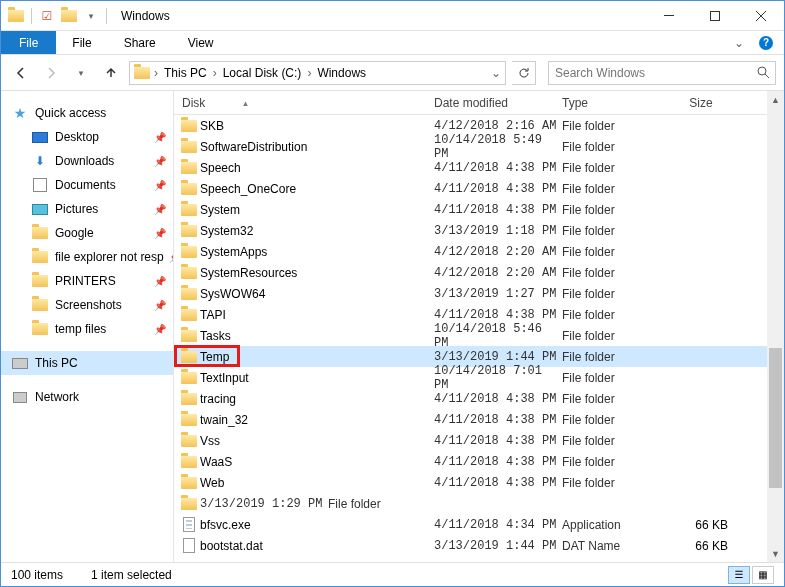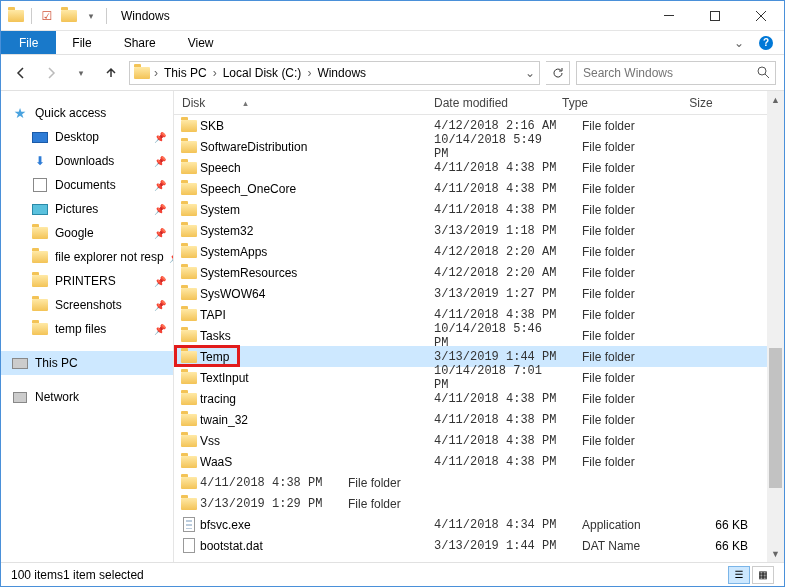--- a/index.html
+++ b/index.html
@@ -25,21 +25,21 @@
 
 .navbar { height: 36px; display:flex; align-items:center; padding: 4px 8px; gap:6px; border-bottom:1px solid #e1e1e1;}
 .nav-btn { width:24px; height:24px; display:flex; align-items:center; justify-content:center; color:#555; }
 .nav-btn.disabled { color:#bbb; }
 .breadcrumb { flex:1; display:flex; align-items:center; border:1px solid #ccc; height:24px; padding:0 2px; }
 .bc-icon { width:20px; display:flex; align-items:center; justify-content:center; }
 .bc-seg { padding: 0 4px; cursor:pointer; }
 .bc-chev { color:#666; padding:0 2px; }
 .bc-flex { flex:1; }
 .bc-refresh { width:24px; height:24px; border:1px solid #ccc; border-left:none; display:flex; align-items:center; justify-content:center; }
-.searchbox { width:200px; height:24px; border:1px solid #ccc; display:flex; align-items:center; }
+.searchbox { width:228px; height:24px; border:1px solid #ccc; display:flex; align-items:center; margin-left:6px; }
 .searchbox input { border:none; outline:none; flex:1; padding:0 6px; color:#666; background:transparent; }
 .search-icon { width:24px; display:flex; align-items:center; justify-content:center; color:#555; }
 
 
 .body { flex:1; display:flex; overflow:hidden; }
 
 
 .sidebar { width:173px; border-right:1px solid #e5e5e5; padding-top:10px; overflow:hidden;}
 .side-item { display:flex; align-items:center; height:24px; padding-left:16px; gap:6px; cursor:pointer; white-space:nowrap; overflow:hidden;}
 .side-item.selected { background:#cde8ff; }
@@ -55,32 +55,32 @@
 .col-date { width:128px; }
 .col-type { width:112px; }
 .col-size { width:60px; text-align:center; padding-right:6px;}
 .sort-ind { color:#777; font-size:9px;}
 .rows { flex:1; overflow:hidden; }
 .row { display:flex; height:21px; align-items:center; padding-left:4px; cursor:pointer;}
 .row.selected { background:#cde8ff; }
 .row .ficon { width:22px; display:flex; align-items:center; justify-content:center; }
 .row .rname { width:234px; white-space:nowrap; overflow:hidden;}
 .row .rdate { width:128px; color:#333;font-family:Liberation Mono, monospace;}
-.row .rtype { width:112px; color:#333;margin-left:20px;}
+.row .rtype { width:112px; color:#333;}
 .row .rsize { width:60px; text-align:right; padding-right:6px;}
 .highlight-box { position:absolute; border:3px solid #e21b1b; pointer-events:none; }
 
 
 .scrollbar { width:17px; background:#f0f0f0; display:flex; flex-direction:column; align-items:center;}
 .sb-btn { width:17px; height:17px; display:flex; align-items:center; justify-content:center; color:#666; font-size:9px;}
 .sb-track { flex:1; position:relative; width:17px;}
 .sb-thumb { position:absolute; left:2px; width:13px; background:#c2c2c2; top:240px; height:140px;}
 
 
-.statusbar { height:24px; border-top:1px solid #e1e1e1; display:flex; align-items:center; padding:0 10px; gap:0;}
+.statusbar { height:24px; border-top:1px solid #e1e1e1; display:flex; align-items:center; padding:0 10px; gap:28px;}
 .statusbar .views { margin-left:auto; display:flex; gap:2px;}
 .view-btn { width:22px; height:18px; border:1px solid #ccc; display:flex; align-items:center; justify-content:center; font-size:10px; }
 .view-btn.active { background:#cde8ff; border-color:#7bb5e8;}
 
 
 .folder-ico { width:16px; height:12px; background:linear-gradient(#ffe9a6,#f3c356); border-radius:1px; position:relative;}
 .folder-ico::before{ content:""; position:absolute; top:-3px; left:0; width:7px; height:3px; background:#f3c356; border-radius:1px 1px 0 0;}
 .file-ico { width:12px; height:15px; background:#fff; border:1px solid #999; position:relative;}
 .file-ico.app::after{ content:""; position:absolute; inset:2px; background:repeating-linear-gradient(#bcd 0 2px,#fff 2px 4px);}
 .star-ico{ color:#4aa3df; font-size:14px;}
@@ -434,20 +434,21 @@
           </span>
           <span class="rname">WaaS</span>
           <span class="rdate">4/11/2018 4:38 PM</span>
           <span class="rtype">File folder</span>
           <span class="rsize"></span>
         </div>
         <div class="row">
           <span class="ficon">
             <span class="folder-ico"></span>
           </span>
+          <span class="rname">Web</span>
           <span class="rdate">4/11/2018 4:38 PM</span>
           <span class="rtype">File folder</span>
           <span class="rsize"></span>
         </div>
         <div class="row">
           <span class="ficon">
             <span class="folder-ico"></span>
           </span>
           <span class="rdate">3/13/2019 1:29 PM</span>
           <span class="rtype">File folder</span>

